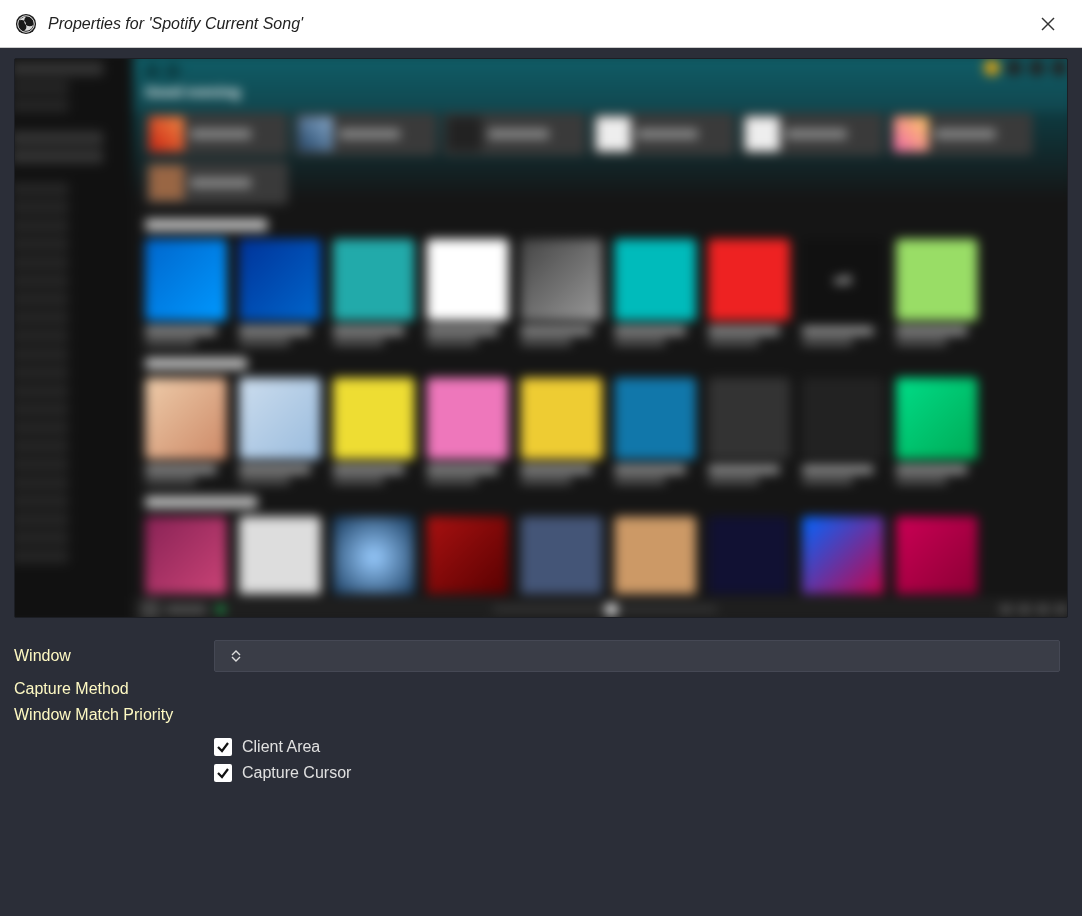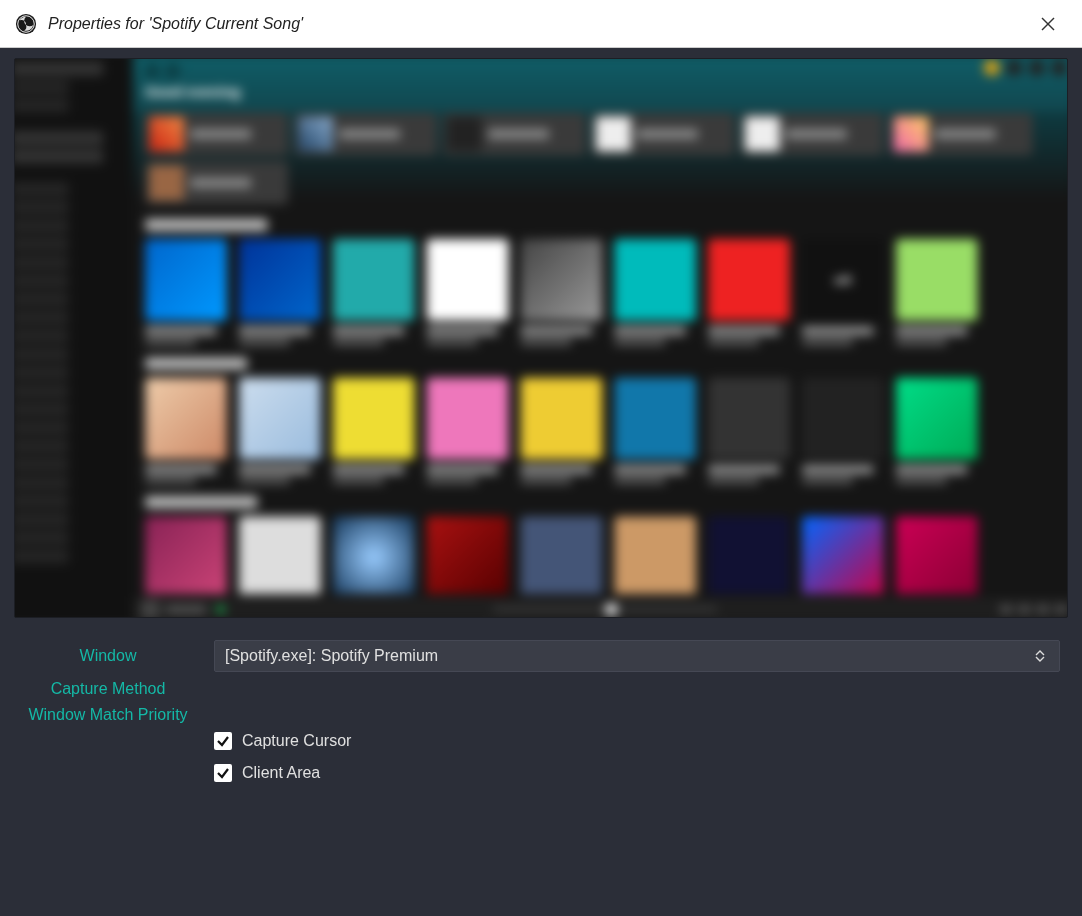--- a/index.html
+++ b/index.html
@@ -140,23 +140,23 @@
     margin-top: 22px;
     padding-right: 8px;
   }
   .form-row {
     display: flex;
     align-items: center;
     margin-bottom: 8px;
   }
   .form-row .label {
     width: 200px;
-    text-align: center;
+    text-align: left;
     padding-right: 12px;
-    color: #14b8a6;
+    color: #fef9c3;
     font-size: 16px;
   }
   .form-row .field { flex: 1; }
   .select {
     display: flex;
     align-items: center;
     background: #3a3d47;
     border: 1px solid #454854;
     border-radius: 2px;
     height: 32px;
@@ -456,55 +456,54 @@
       </div>
     </div>
   </div>
 
   <div class="form-area">
 
     <div class="form-row">
       <div class="label">Window</div>
       <div class="field">
         <div class="select">
-          <span class="val">[Spotify.exe]: Spotify Premium</span>
           <span class="spin">
             <svg width="10" height="6" viewBox="0 0 10 6">
                 <path d="M1 5 L5 1 L9 5" stroke="#ddd" stroke-width="1.4" fill="none"></path>
               </svg>
             <svg width="10" height="6" viewBox="0 0 10 6">
                 <path d="M1 1 L5 5 L9 1" stroke="#ddd" stroke-width="1.4" fill="none"></path>
               </svg>
           </span>
         </div>
       </div>
     </div>
 
     <div class="form-row">
       <div class="label">Capture Method</div>
     </div>
 
     <div class="form-row">
       <div class="label">Window Match Priority</div>
     </div>
 
+    <div class="check-row" style="margin-top:14px">
+      <div class="checkbox">
+        <svg width="14" height="14" viewBox="0 0 14 14">
+            <path d="M2 7 L6 11 L12 3" stroke="#111" stroke-width="2.2" fill="none"></path>
+          </svg>
+      </div>
+      <span>Client Area</span>
+    </div>
+
     <div class="check-row">
       <div class="checkbox">
         <svg width="14" height="14" viewBox="0 0 14 14">
             <path d="M2 7 L6 11 L12 3" stroke="#111" stroke-width="2.2" fill="none"></path>
           </svg>
       </div>
       <span>Capture Cursor</span>
     </div>
 
-    <div class="check-row" style="margin-top:14px">
-      <div class="checkbox">
-        <svg width="14" height="14" viewBox="0 0 14 14">
-            <path d="M2 7 L6 11 L12 3" stroke="#111" stroke-width="2.2" fill="none"></path>
-          </svg>
-      </div>
-      <span>Client Area</span>
-    </div>
-
   </div>
 
 
 </div>
 
 </body></html>

